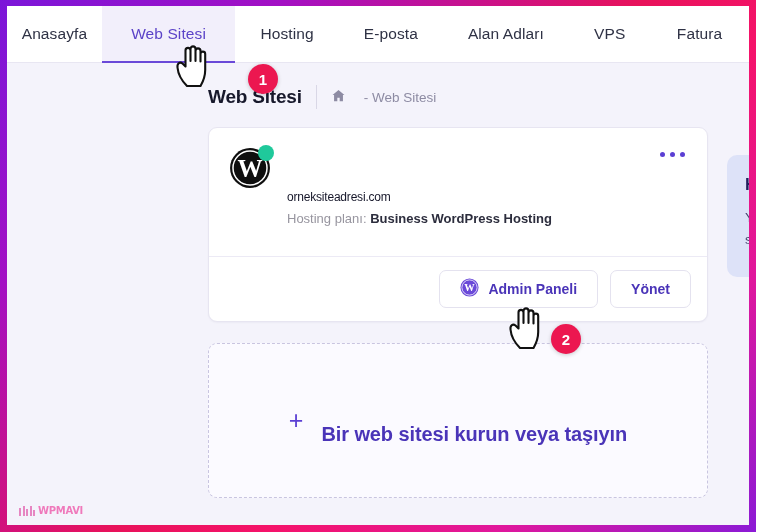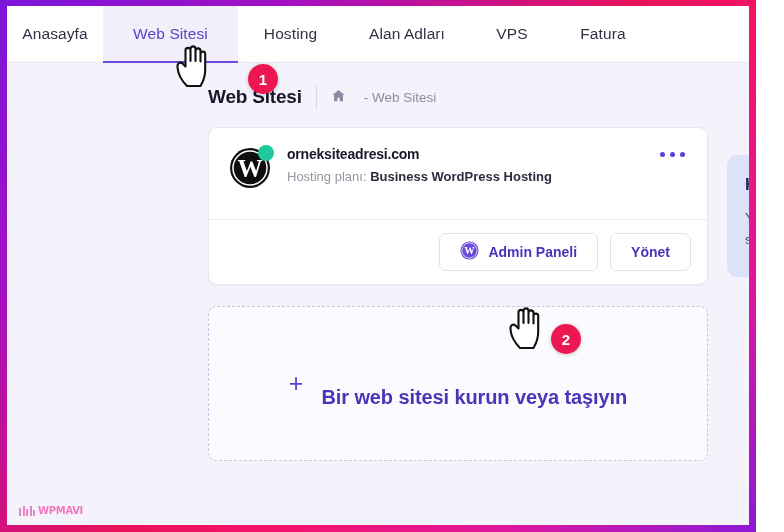--- a/index.html
+++ b/index.html
@@ -132,24 +132,25 @@
   }
   #status-dot {
     position: absolute;
     top: -2px; right: -3px;
     width: 16px; height: 16px;
     border-radius: 50%;
     background: #1fc99b;
   }
   #site-info { margin-left: 16px; flex: 1; }
   #site-domain {
-    font-size: 14px;
-    font-weight: bold;
+    font-size: 12px;
+    font-weight: normal;
     color: #16172a;
     letter-spacing: -.2px;
+    margin-top: 44px;
   }
   #site-plan {
     margin-top: 7px;
     font-size: 13px;
     color: #97959f;
   }
   #site-plan b { color: #2c2d3d; font-weight: bold; }
   #kebab {
     display: flex;
     gap: 5px;
@@ -287,20 +288,21 @@
 </head>
 <body>
 
 <div id="frame">
   <div id="viewport">
 
     <nav id="topnav">
       <button class="nav-tab t0">Anasayfa</button>
       <button class="nav-tab t1 active">Web Sitesi</button>
       <button class="nav-tab t2">Hosting</button>
+      <button class="nav-tab t3">E-posta</button>
       <button class="nav-tab t4">Alan Adları</button>
       <button class="nav-tab t5">VPS</button>
       <button class="nav-tab t6">Fatura</button>
     </nav>
 
     <div id="page-header">
       <div id="page-title">Web Sitesi</div>
       <div class="vdiv"></div>
       <div id="breadcrumb">
         <span class="home-icon">

